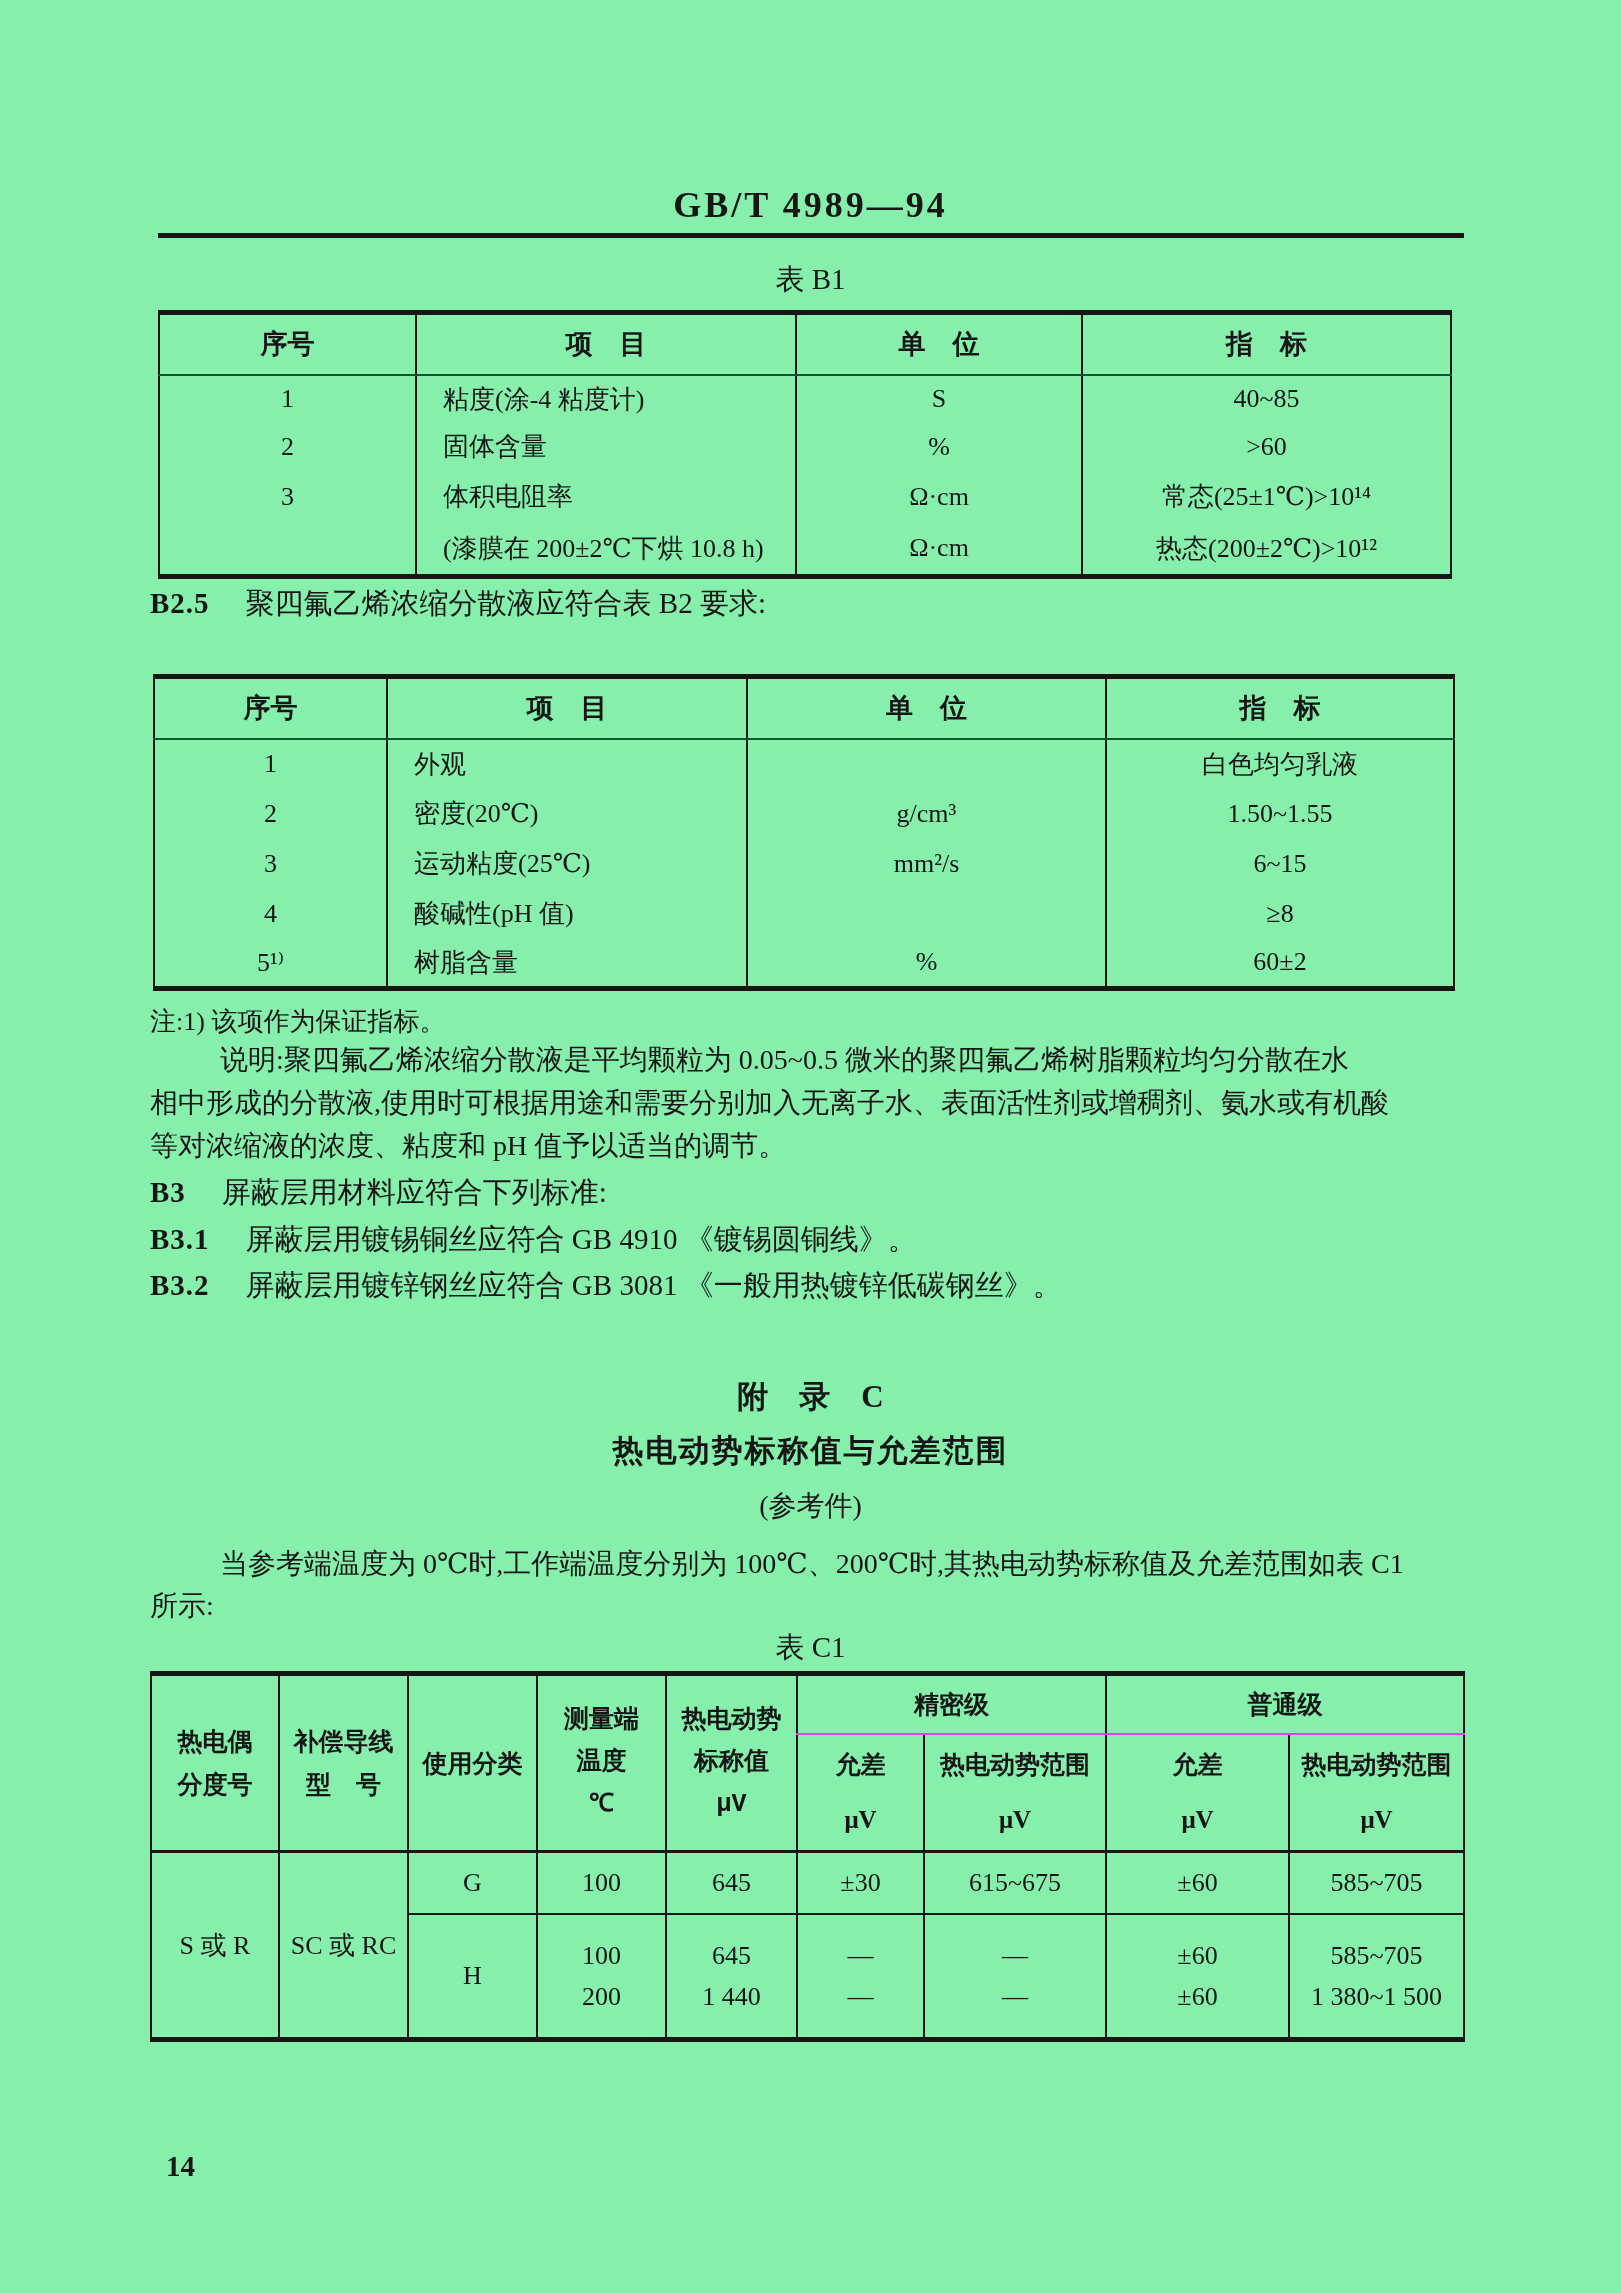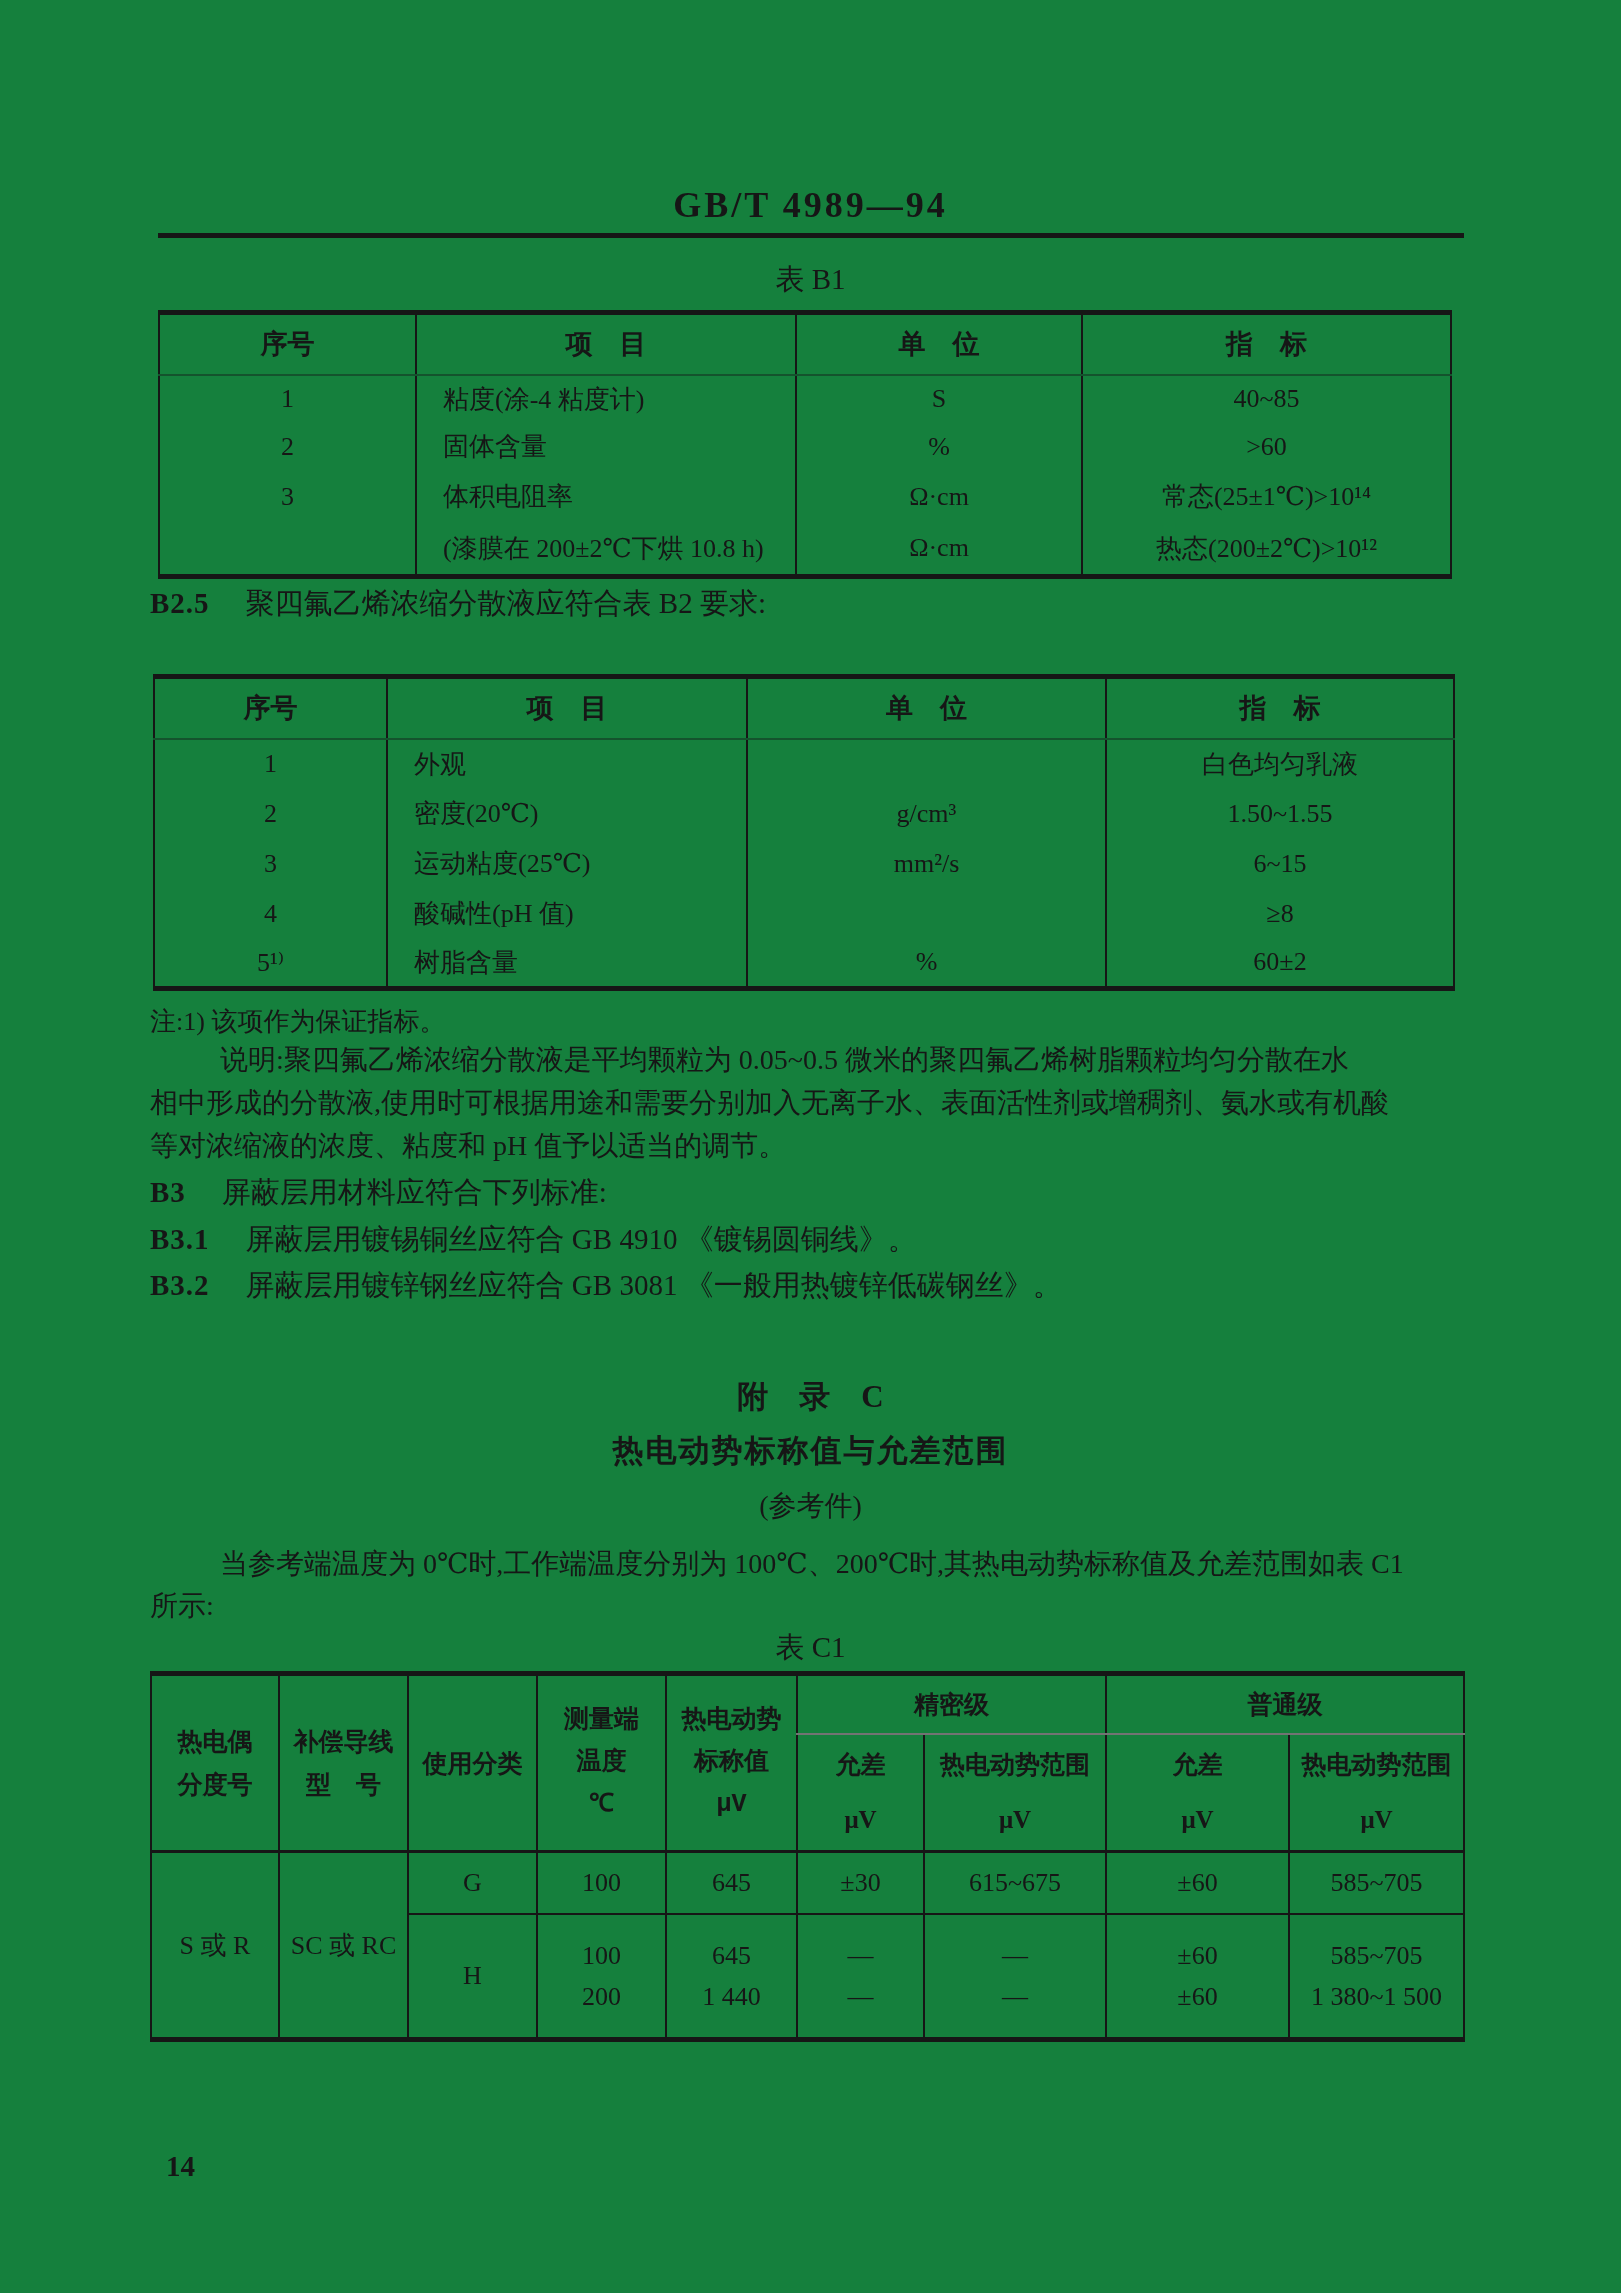--- a/index.html
+++ b/index.html
@@ -1,16 +1,16 @@
 <!DOCTYPE html>
 <html><head>
 <meta charset="utf-8">
 <style>
   html,body{margin:0;padding:0;background:#8a8a8a;}
-  .page{position:relative;width:1621px;height:2293px;background:#15803d;color:#161616;
+  .page{position:relative;width:1621px;height:2293px;background:#86efac;color:#161616;
         font-family:"Liberation Serif","DejaVu Serif",serif;overflow:hidden;}
   .abs{position:absolute;}
   .center{left:0;width:100%;text-align:center;}
   .doc-number{top:184px;font-size:36px;font-weight:bold;letter-spacing:3px;}
   .header-rule{top:233px;left:158px;width:1306px;height:5px;background:#161616;}
   .tbl-title{font-size:29px;}
   .stdtable{position:absolute;border-collapse:collapse;table-layout:fixed;
             border:2px solid #161616;border-top:5px solid #161616;border-bottom:5px solid #161616;}
   .stdtable td{font-size:26px;text-align:center;vertical-align:middle;padding:0;
                border-left:2px solid #161616;}
@@ -20,21 +20,21 @@
   .clause{font-size:29px;white-space:nowrap;}
   .clause .lab{font-weight:bold;margin-right:36px;letter-spacing:1px;}
   .note-line{font-size:26px;white-space:nowrap;}
   .para div{font-size:28px;line-height:43px;white-space:nowrap;}
   .para .indent{padding-left:70px;}
   .cpara div{font-size:28px;line-height:42px;white-space:nowrap;}
   .app-title{top:1376px;font-size:31px;font-weight:bold;}
   .app-sub{top:1430px;font-size:31px;font-weight:bold;letter-spacing:2px;}
   .app-note{top:1487px;font-size:28px;}
   .c1 td.hd{font-weight:bold;font-size:25px;}
-  .c1 td.gb{border-bottom:2px solid #737373;}
+  .c1 td.gb{border-bottom:2px solid #d946ef;}
   .c1 td.hb{border-bottom:3px solid #161616;}
   .c1 td.bt{border-top:2px solid #161616;}
   .hd2 div{line-height:43px;}
   .hd3 div{line-height:42px;font-family:Liberation Mono, monospace;}
   .st2 div{line-height:55px;}
   .bl2 div{line-height:41px;}
   .page-number{top:2150px;left:166px;font-size:29px;font-weight:bold;}
 </style>
 </head>
 <body>

